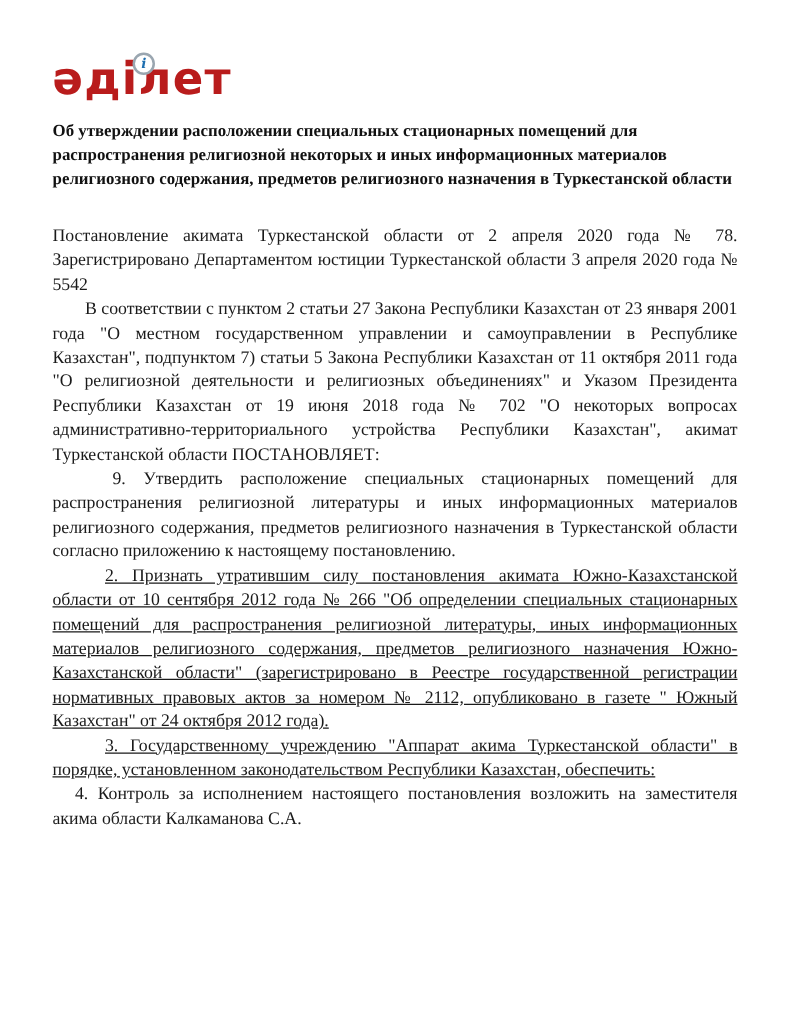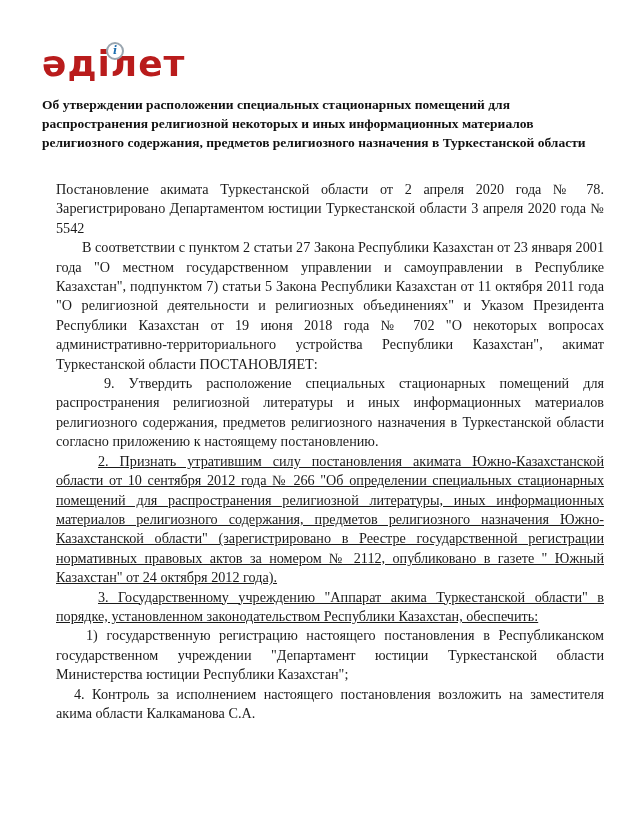--- a/index.html
+++ b/index.html
@@ -1,21 +1,21 @@
 <!DOCTYPE html>
 <html><head>
 <meta charset="utf-8">
 <style>
   html, body { margin: 0; padding: 0; background: #ffffff; }
   body { width: 640px; height: 828px; overflow: hidden; position: relative; font-family: "Liberation Serif", serif; color: #1a1a1a; }
   .logo { position: absolute; left: 42px; top: 40px; height: 44px; display: flex; align-items: flex-end; }
   .logo-text { font-family: "DejaVu Sans", sans-serif; font-size: 36px; font-weight: bold; color: #b91c1c; letter-spacing: 1px; line-height: 40px; }
   .logo-badge { position: absolute; left: 64px; top: 2px; width: 14px; height: 14px; border-radius: 50%; border: 2px solid #9aa6b0; background: #fff; font-family: "DejaVu Serif", serif; font-size: 11px; font-weight: bold; color: #1f6fb0; text-align: center; line-height: 14px; font-style: italic; }
   .title { position: absolute; left: 42px; top: 95px; width: 545px; font-family: "Liberation Serif", serif; font-size: 13.5px; font-weight: bold; line-height: 19px; color: #111; }
-  .body { position: absolute; left: 56px; top: 180px; width: 548px; font-size: 14.2px; line-height: 19.4px; }
+  .body { position: absolute; left: 42px; top: 180px; width: 548px; font-size: 14.2px; line-height: 19.4px; }
   .p { margin: 0; text-align: justify; }
   .ind1 { text-indent: 26px; }
   .ind2 { text-indent: 48px; }
   .ind3 { text-indent: 42px; text-decoration: underline; }
   .ind4 { text-indent: 30px; }
   .ind5 { text-indent: 52px; }
   .ind6 { text-indent: 18px; }
 </style>
 </head>
 <body>
@@ -26,15 +26,14 @@
 </div>
 
 <div class="title">Об утверждении расположении специальных стационарных помещений для распространения религиозной некоторых и иных информационных материалов религиозного содержания, предметов религиозного назначения в Туркестанской области</div>
 
 <div class="body">
   <p class="p">Постановление акимата Туркестанской области от 2 апреля 2020 года № 78. Зарегистрировано Департаментом юстиции Туркестанской области 3 апреля 2020 года № 5542</p>
   <p class="p ind1">В соответствии с пунктом 2 статьи 27 Закона Республики Казахстан от 23 января 2001 года "О местном государственном управлении и самоуправлении в Республике Казахстан", подпунктом 7) статьи 5 Закона Республики Казахстан от 11 октября 2011 года "О религиозной деятельности и религиозных объединениях" и Указом Президента Республики Казахстан от 19 июня 2018 года № 702 "О некоторых вопросах административно-территориального устройства Республики Казахстан", акимат Туркестанской области ПОСТАНОВЛЯЕТ:</p>
   <p class="p ind2">9. Утвердить расположение специальных стационарных помещений для распространения религиозной литературы и иных информационных материалов религиозного содержания, предметов религиозного назначения в Туркестанской области согласно приложению к настоящему постановлению.</p>
   <p class="p ind3">2. Признать утратившим силу постановления акимата Южно-Казахстанской области от 10 сентября 2012 года № 266 "Об определении специальных стационарных помещений для распространения религиозной литературы, иных информационных материалов религиозного содержания, предметов религиозного назначения Южно-Казахстанской области" (зарегистрировано в Реестре государственной регистрации нормативных правовых актов за номером № 2112, опубликовано в газете " Южный Казахстан" от 24 октября 2012 года).</p>
   <p class="p ind3">3. Государственному учреждению "Аппарат акима Туркестанской области" в порядке, установленном законодательством Республики Казахстан, обеспечить:</p>
-  <p class="p ind4">1) государственную регистрацию настоящего постановления в Республиканском государственном учреждении "Департамент юстиции Туркестанской области Министерства юстиции Республики Казахстан";</p>
   <p class="p ind6">4. Контроль за исполнением настоящего постановления возложить на заместителя акима области Калкаманова С.А.</p>
 </div>
 
 </body></html>

